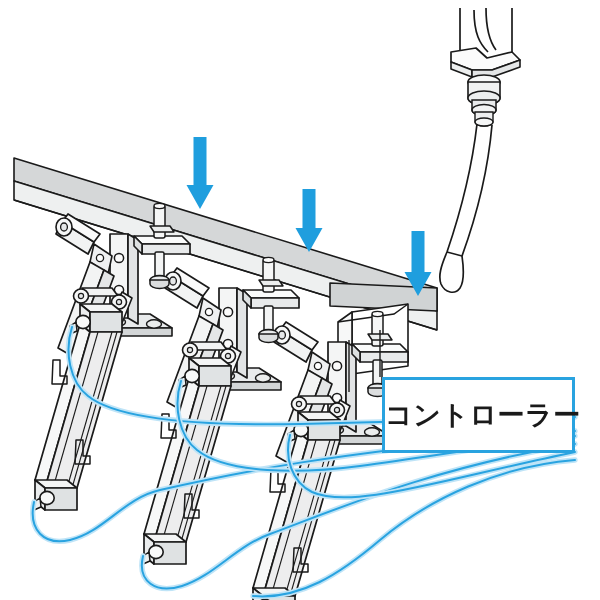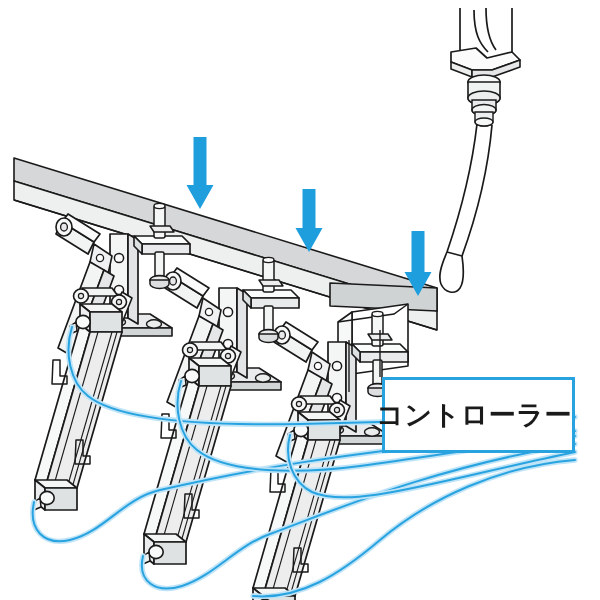--- a/index.html
+++ b/index.html
@@ -4,21 +4,21 @@
 <style>
   html,body{margin:0;padding:0;background:#ffffff;}
   body{width:600px;height:600px;overflow:hidden;
        font-family:"Liberation Sans","DejaVu Sans",sans-serif;}
   #stage{position:relative;width:600px;height:600px;background:#fff;}
   svg.layer{position:absolute;left:0;top:0;width:600px;height:600px;}
   .label-box{
     position:absolute;
     box-sizing:border-box;
     background:#ffffff;
-    display:flex;align-items:center;justify-content:flex-end;
+    display:flex;align-items:center;justify-content:flex-start;
   }
   .label-text{
     font-family:"DejaVu Sans","Liberation Sans",sans-serif;
     font-weight:700;
     color:#1a1a1a;
     letter-spacing:0.5px;
     white-space:nowrap;
   }
 </style>
 </head>

